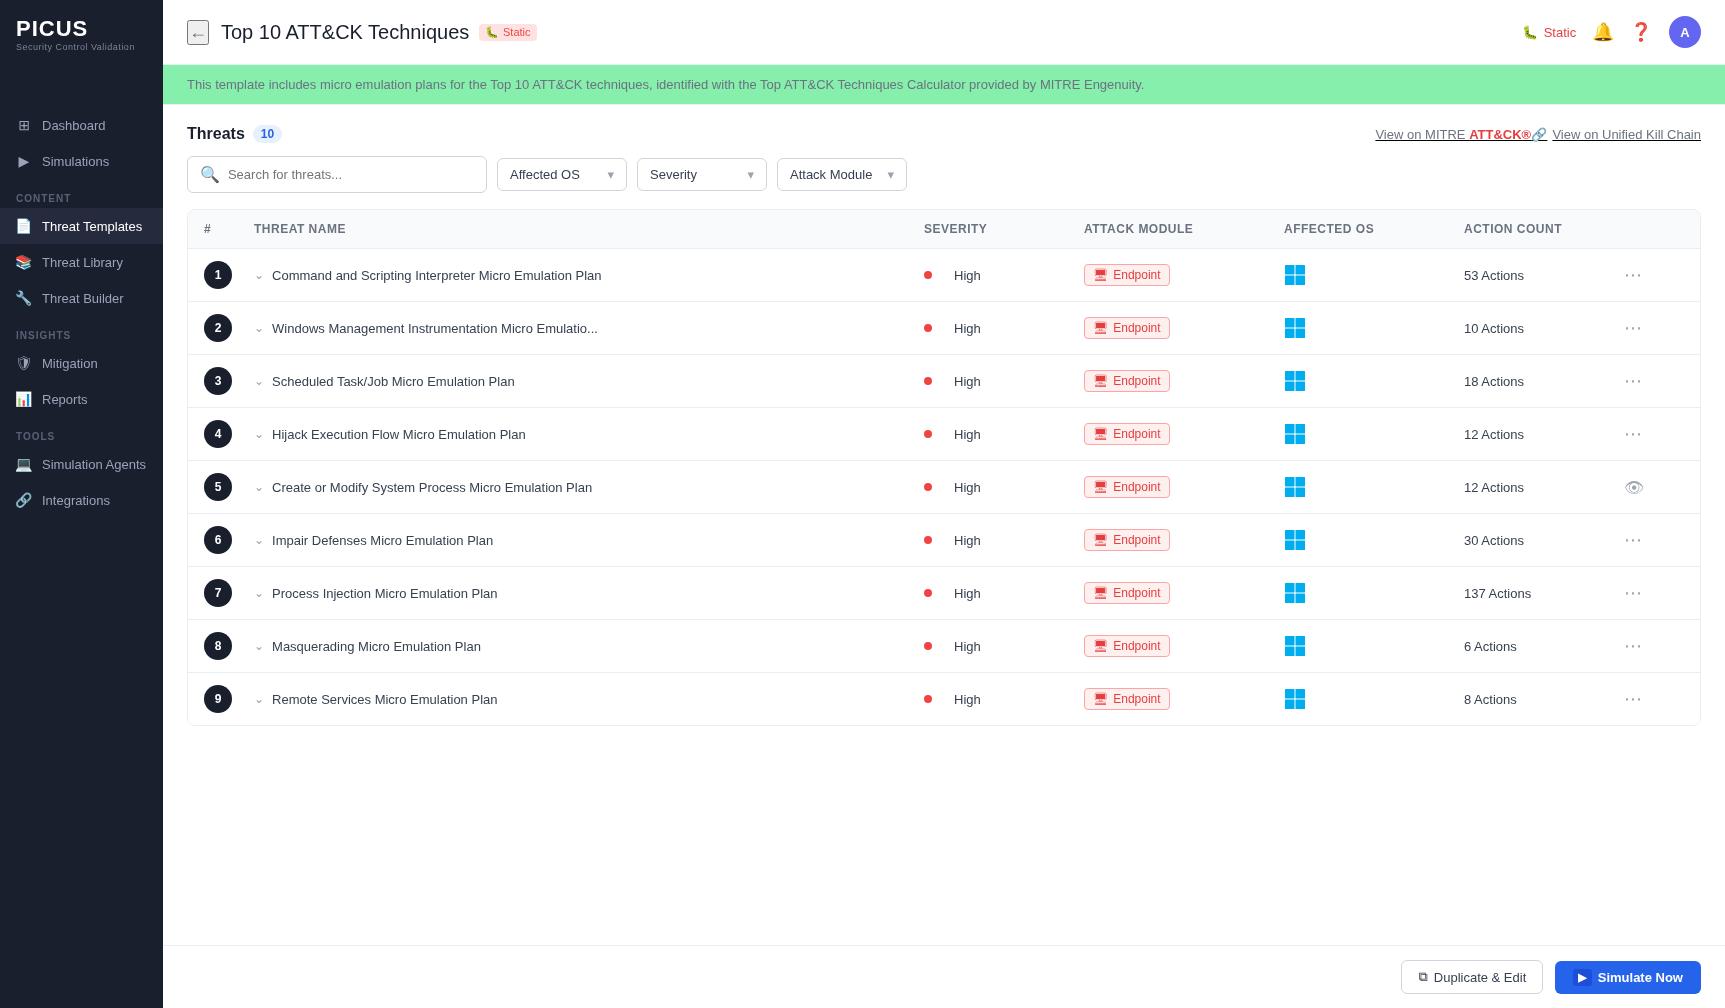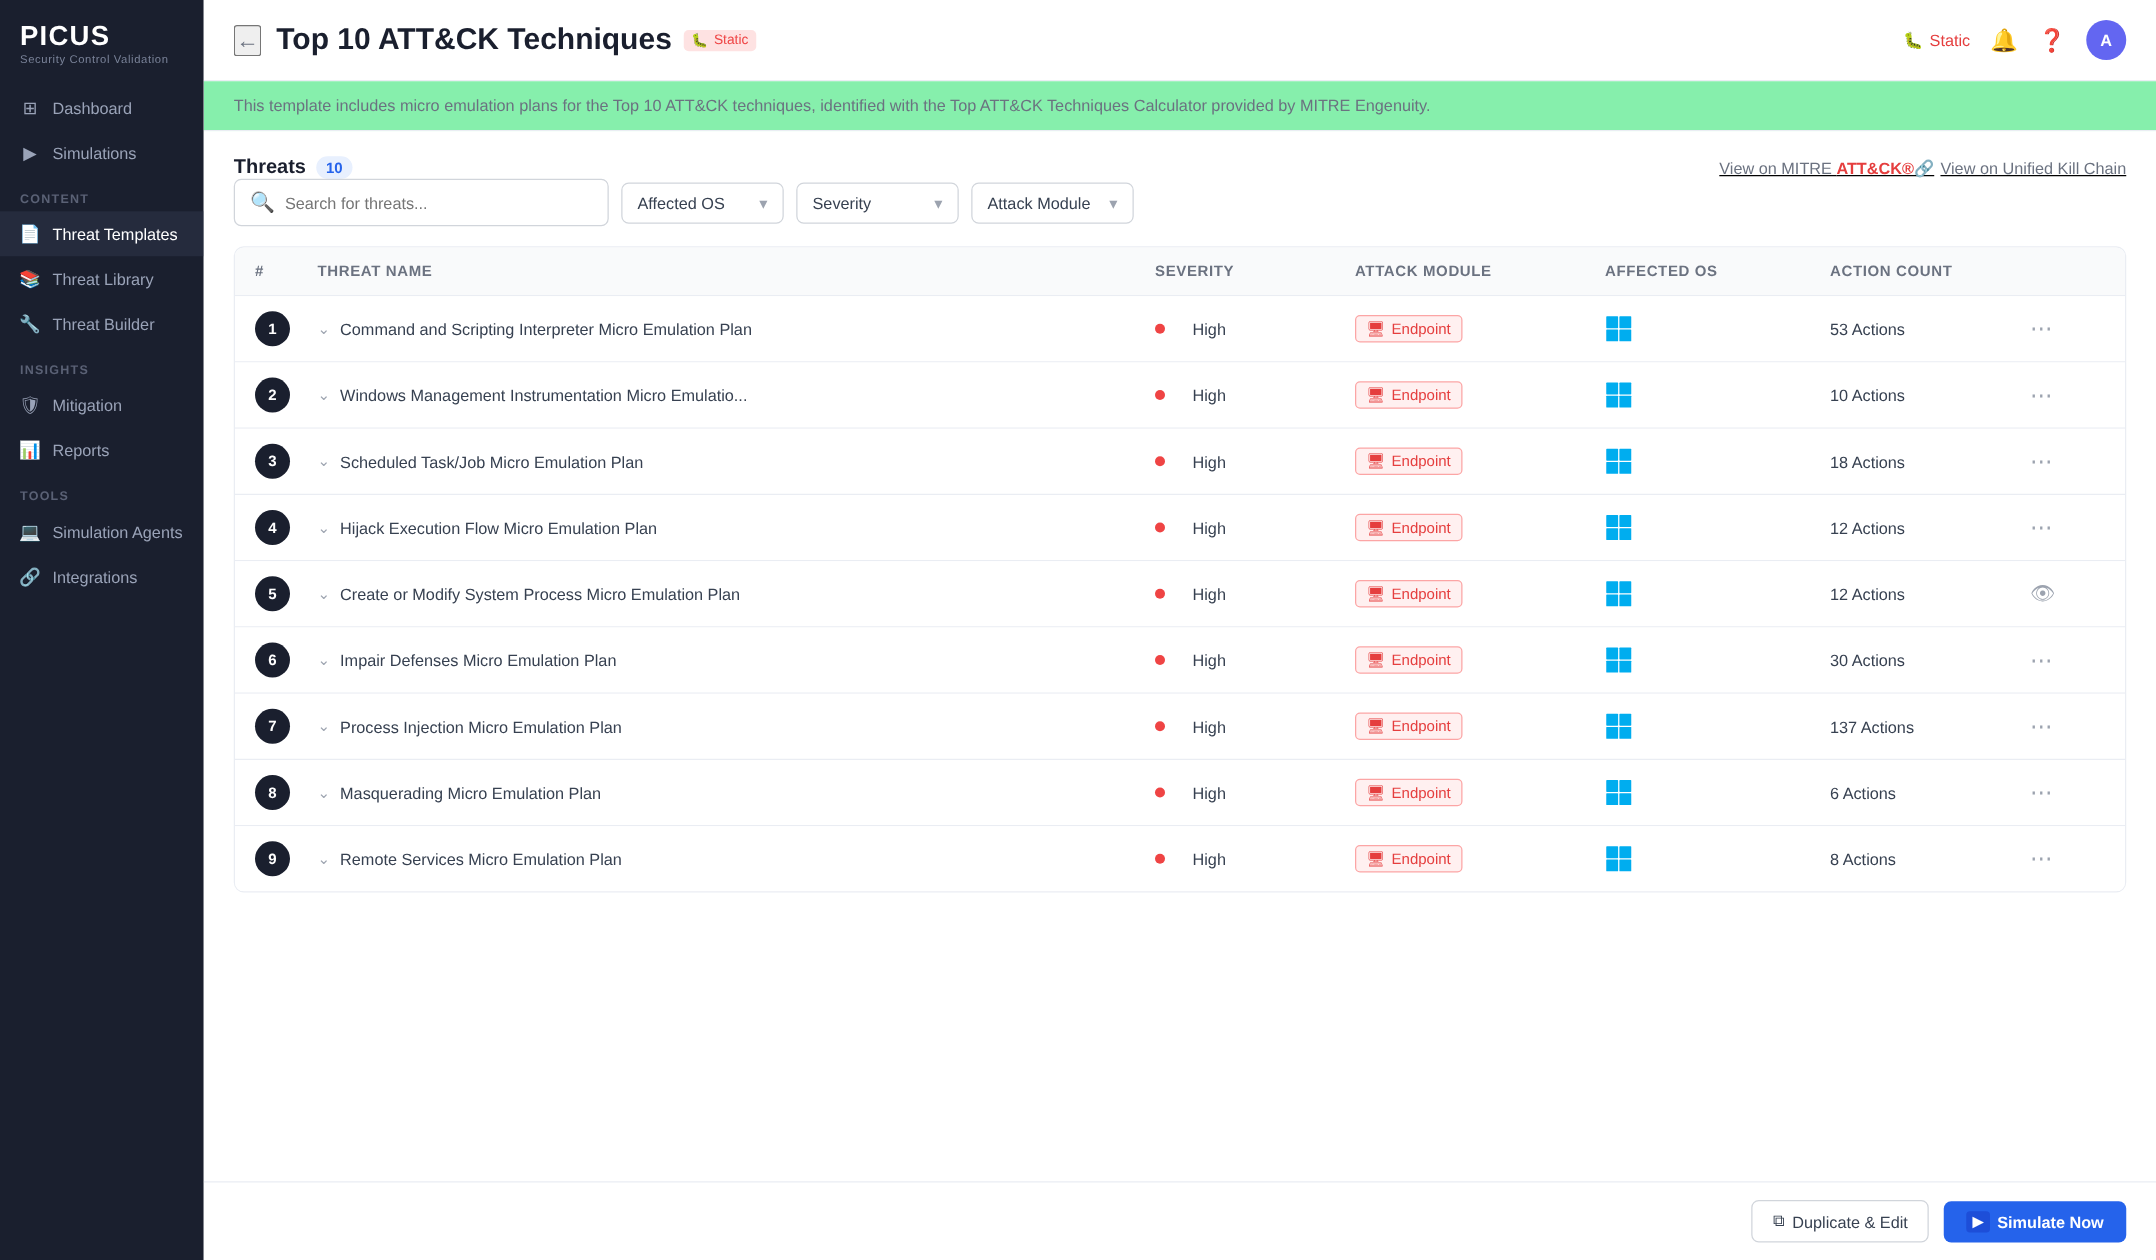--- a/index.html
+++ b/index.html
@@ -6,20 +6,21 @@
     body { font-family: -apple-system, BlinkMacSystemFont, 'Segoe UI', sans-serif; background: #f5f6fa; display: flex; height: 1008px; overflow: hidden; }
 
     
     .sidebar {
       width: 163px;
       background: #1a1f2e;
       display: flex;
       flex-direction: column;
       flex-shrink: 0;
       height: 100%;
+      gap: 39px;
     }
     .sidebar-logo {
       padding: 16px 16px 8px;
       display: flex;
       flex-direction: column;
     }
     .logo-text {
       color: #fff;
       font-size: 22px;
       font-weight: 700;
@@ -118,22 +119,22 @@
       border-bottom: 1px solid #eaedf3;
       background: #fff;
     }
     .header-back {
       color: #6b7280;
       font-size: 18px;
       cursor: pointer;
       margin-right: 12px;
     }
     .header-title {
-      font-size: 24px;
-      font-weight: 700;
+      font-size: 20px;
+      font-weight: 400;
       color: #1a1f2e;
       margin-right: 10px;
     }
     .header-tag {
       background: #fee2e2;
       color: #ef4444;
       border-radius: 4px;
       padding: 2px 6px;
       font-size: 11px;
       display: flex;
@@ -188,21 +189,21 @@
       padding: 20px 24px;
       overflow-y: auto;
       background: #fff;
     }
 
     
     .threats-header {
       display: flex;
       align-items: center;
       justify-content: space-between;
-      margin-bottom: 0;
+      margin-bottom: 13px;
     }
     .threats-title {
       display: flex;
       align-items: center;
       gap: 8px;
       font-size: 16px;
       font-weight: 600;
       color: #1a1f2e;
     }
     .threats-count {

